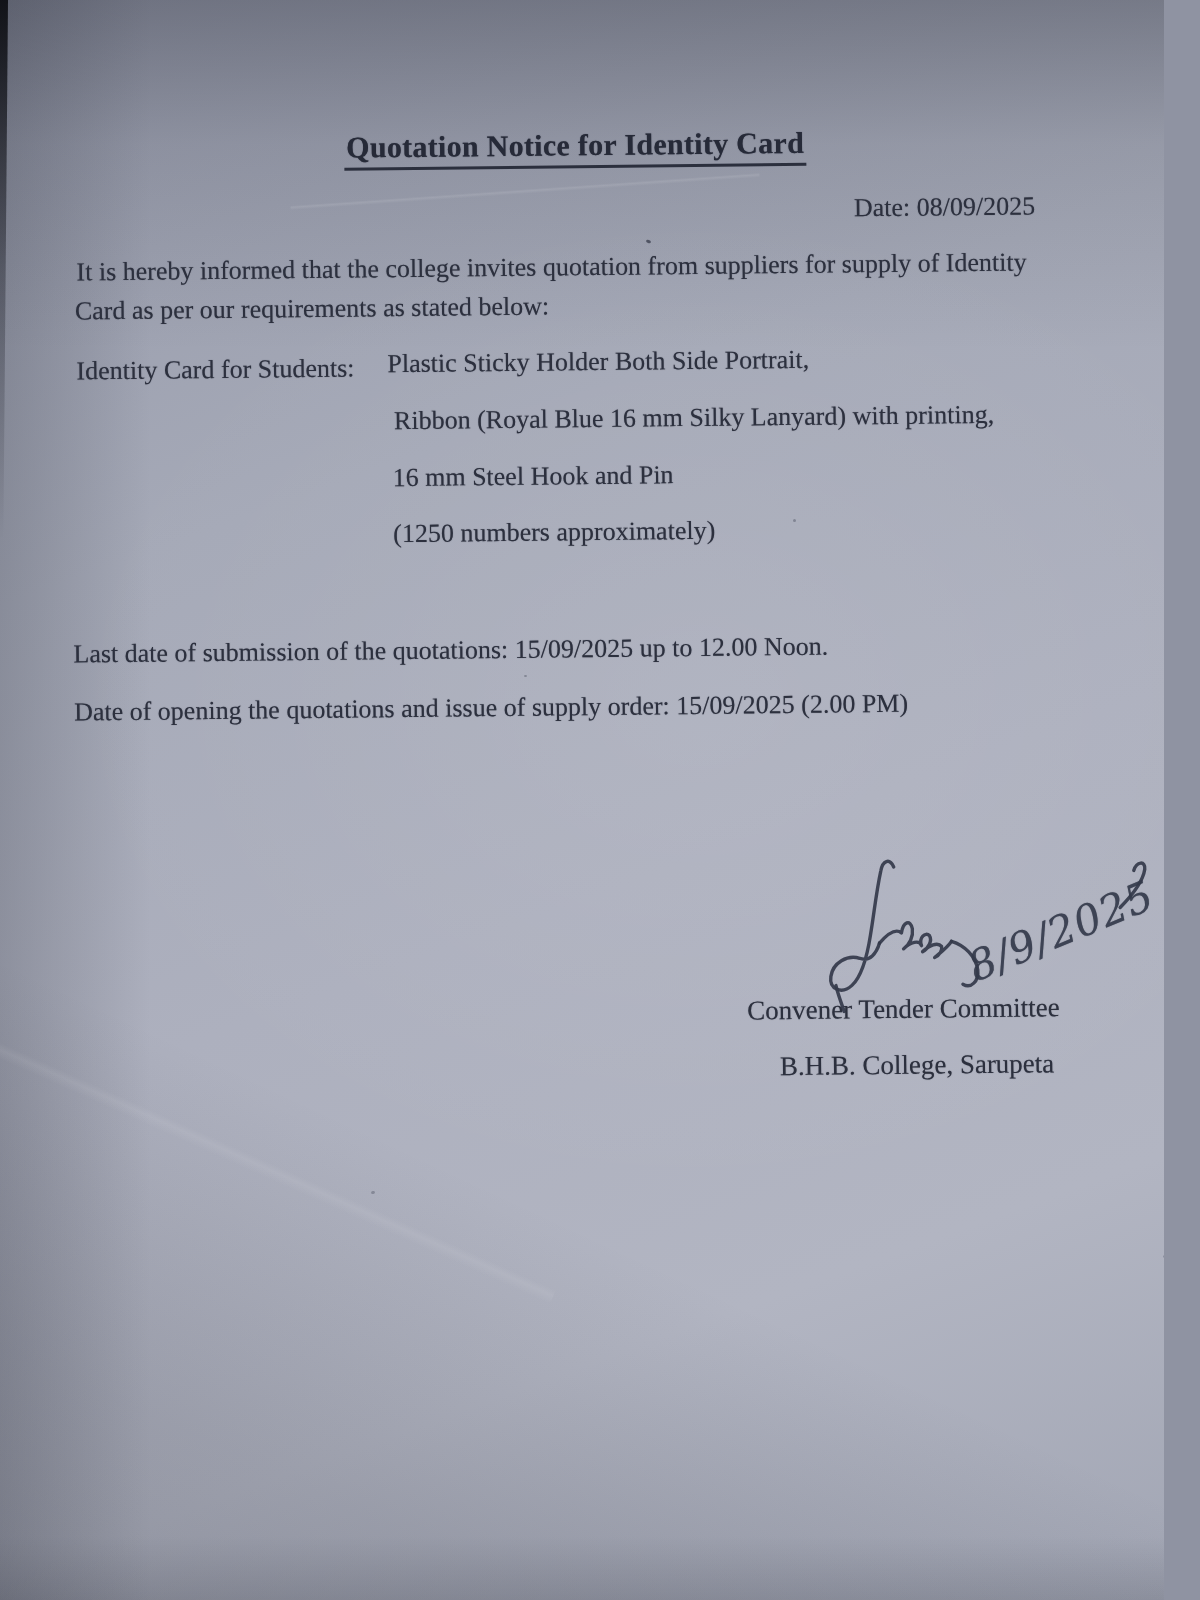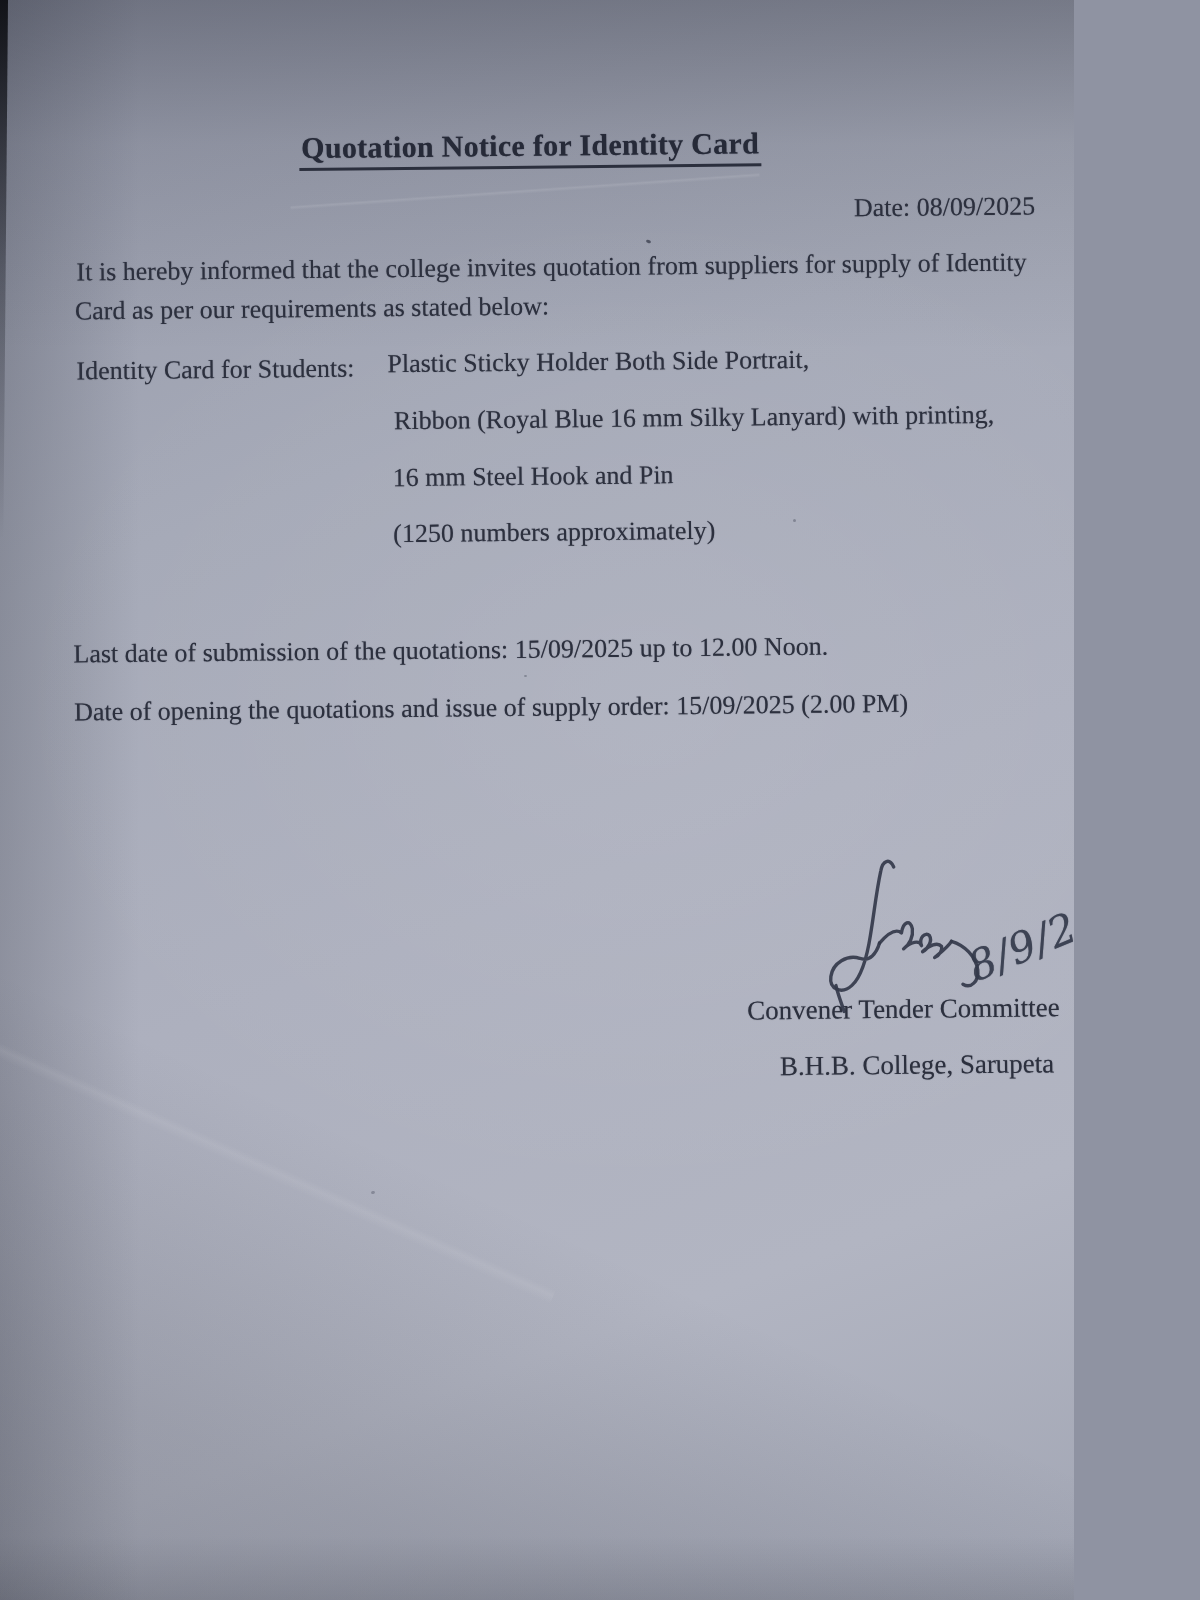--- a/index.html
+++ b/index.html
@@ -1,19 +1,19 @@
 <!DOCTYPE html>
 <html><head>
 <meta charset="utf-8">
 <title>Quotation Notice for Identity Card</title>
 <style>
   html,body{margin:0;padding:0;background:#8f93a2;}
   .paper{
     position:relative;
-    width:1074px;height:1600px;
+    width:1164px;height:1600px;
     overflow:hidden;
     font-family:"Liberation Serif", serif;
     color:#2c303e;
     background-color:#a9adbb;
     background-image:
       radial-gradient(ellipse 920px 720px at 60% 44%, rgba(255,255,255,0.08), transparent 70%),
       linear-gradient(to bottom, rgba(22,25,36,0.30), rgba(22,25,36,0.10) 9%, transparent 22%),
       linear-gradient(to right, rgba(22,25,36,0.20), transparent 13%),
       linear-gradient(205deg, transparent 70%, rgba(24,27,38,0.15) 88%, rgba(24,27,38,0.22) 100%),
       linear-gradient(to bottom, transparent 96%, rgba(24,27,38,0.13) 100%),

